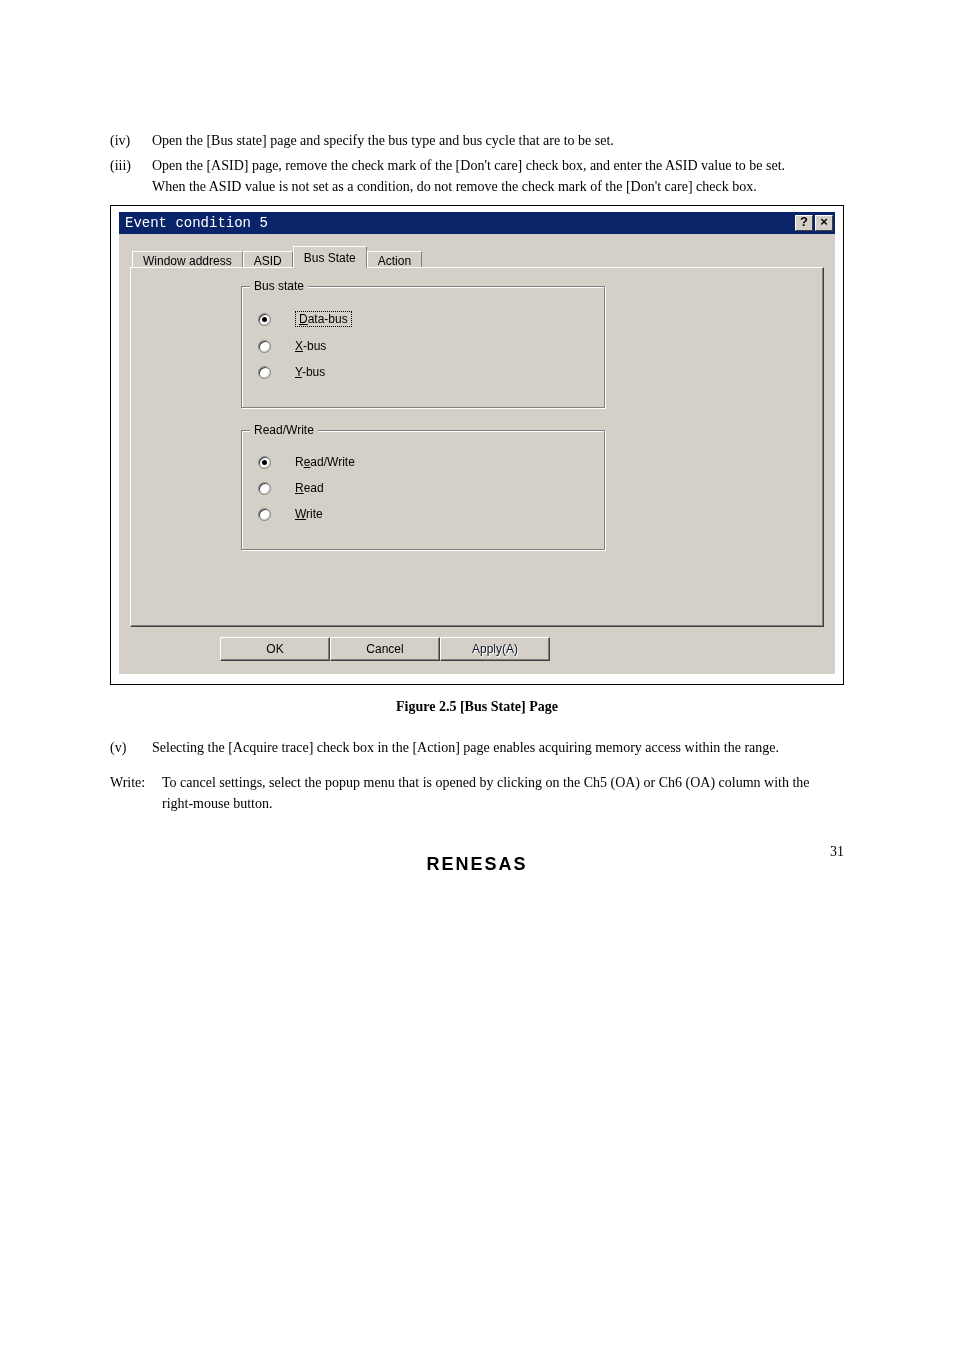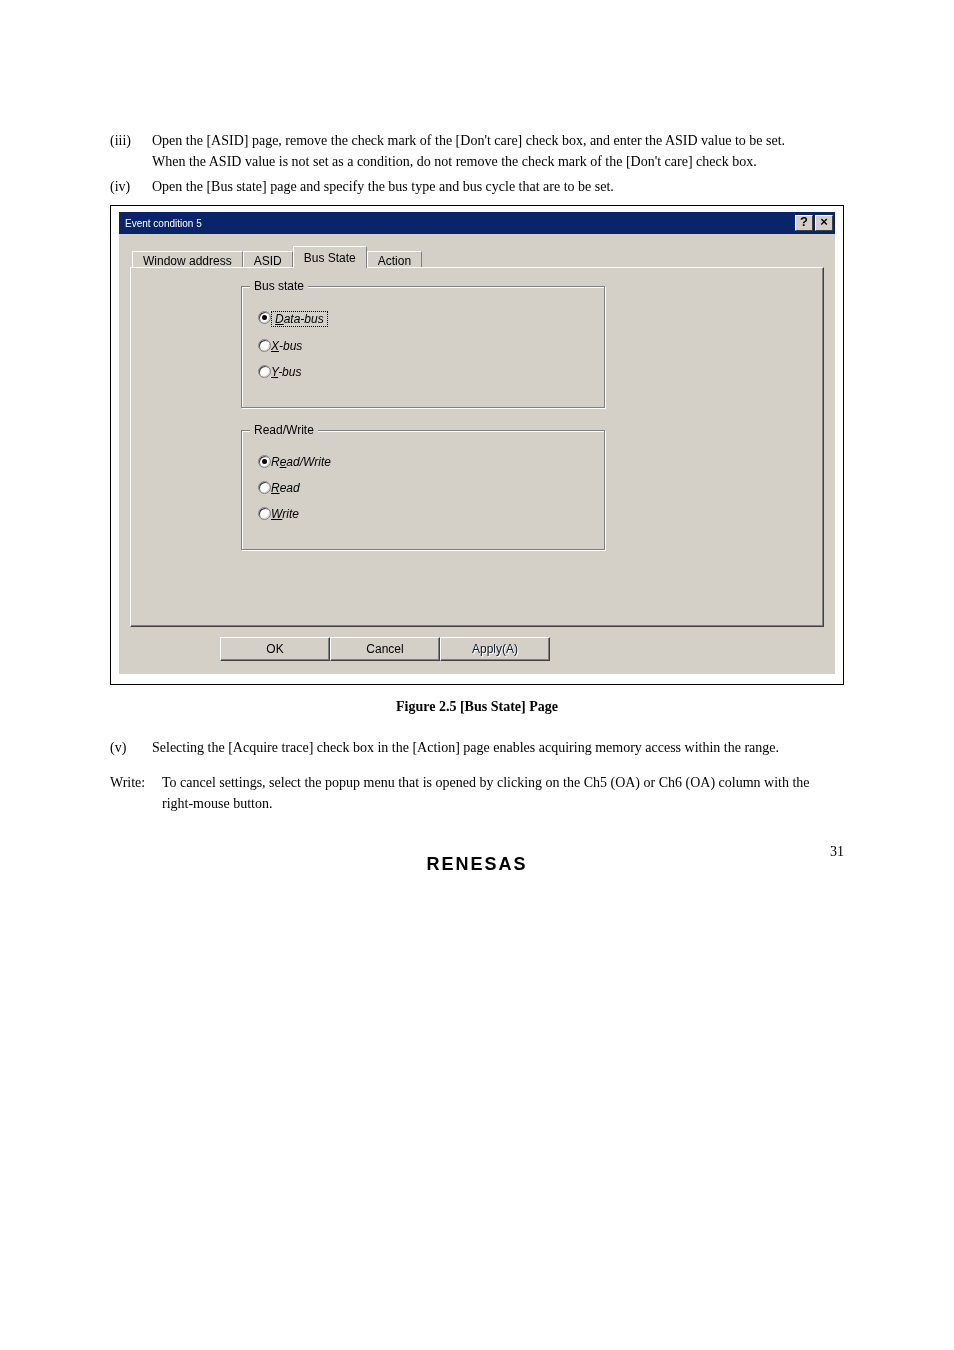--- a/index.html
+++ b/index.html
@@ -44,22 +44,22 @@
     background: #0a246a;
     color: #fff;
     display: flex;
     align-items: center;
     justify-content: space-between;
     padding: 2px 2px 2px 4px;
     height: 22px;
     box-sizing: border-box;
   }
   .titlebar-title {
-    font-family: Liberation Sans, sans-serif;
-    font-size: 10px;
+    font-family: Liberation Mono, monospace;
+    font-size: 14px;
     padding-left: 2px;
   }
   .title-btns {
     display: flex;
     gap: 2px;
   }
   .title-btn {
     width: 18px;
     height: 16px;
     background: #d4d0c8;
@@ -134,23 +134,23 @@
   .groupbox-legend {
     position: absolute;
     top: -8px;
     left: 8px;
     background: #d4d0c8;
     padding: 0 4px;
     font-size: 12px;
   }
   .radio-row {
     display: flex;
+    align-items: center;
     margin: 6px 0 12px 0;
-    gap: 0;
-    font-style: italic;
+    gap: 24px;
   }
   .radio {
     width: 13px;
     height: 13px;
     border-radius: 50%;
     background: #fff;
     border: 1px solid #808080;
     box-shadow: inset 1px 1px 0 #404040, inset -1px -1px 0 #d4d0c8;
     display: inline-flex;
     align-items: center;
@@ -239,30 +239,30 @@
     font-size: 14px;
     font-family: Liberation Serif, serif;
   }
 </style>
 </head>
 <body>
 
 <div class="page">
 
   <div class="list-item">
+    <div class="list-num">(iv)</div>
+    <div class="list-body">Open the [Bus state] page and specify the bus type and bus cycle that are to be set.</div>
+  </div>
+
+  <div class="list-item">
     <div class="list-num">(iii)</div>
     <div class="list-body">
       <span>Open the [ASID] page, remove the check mark of the [Don't care] check box, and enter the ASID value to be set.</span><br>
       <span>When the ASID value is not set as a condition, do not remove the check mark of the [Don't care] check box.</span>
     </div>
-  </div>
-
-  <div class="list-item">
-    <div class="list-num">(iv)</div>
-    <div class="list-body">Open the [Bus state] page and specify the bus type and bus cycle that are to be set.</div>
   </div>
 
   <div class="figure-frame">
     <div class="dialog">
 
       <div class="titlebar">
         <span class="titlebar-title">Event condition 5</span>
         <div class="title-btns">
           <div class="title-btn">?</div>
           <div class="title-btn">×</div>

